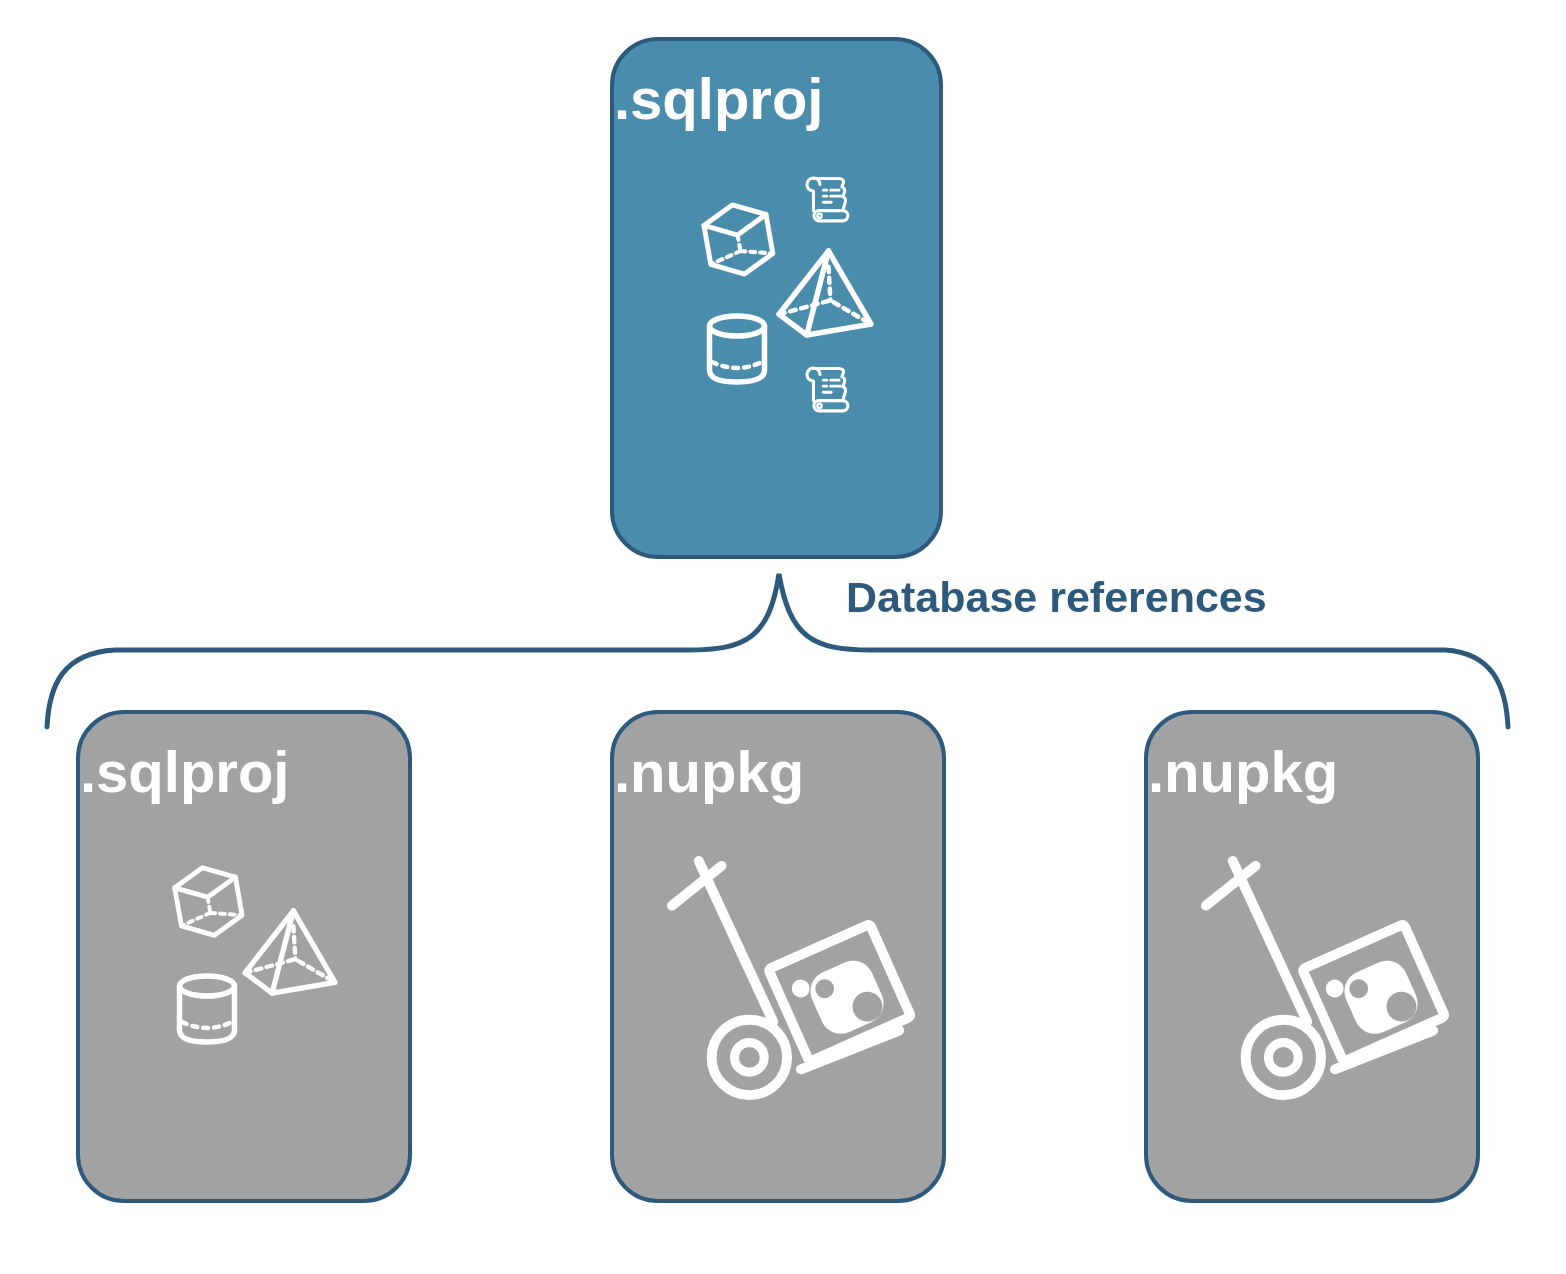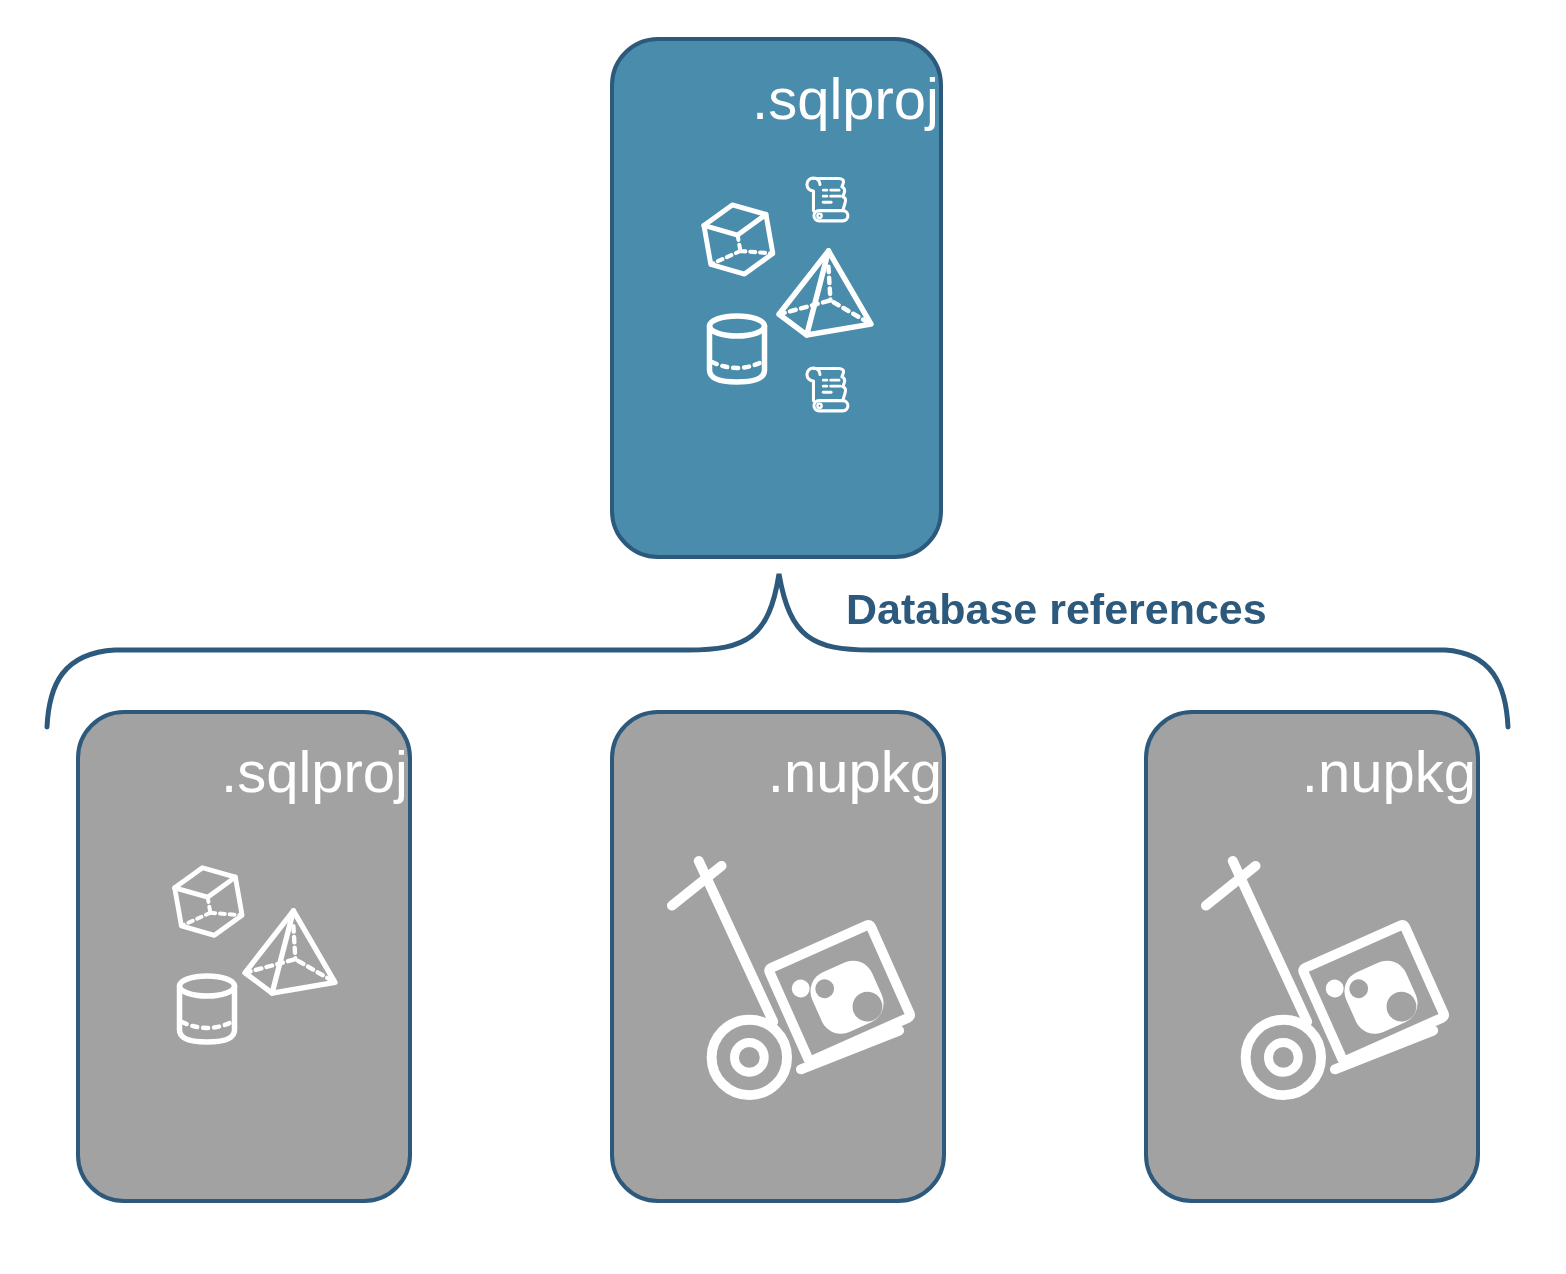--- a/index.html
+++ b/index.html
@@ -31,44 +31,44 @@
   .node-child{
     top:710px;width:336px;height:493px;
     background:var(--child-fill);
   }
   .node-child.pos-1{left:76px;}
   .node-child.pos-2{left:610px;}
   .node-child.pos-3{left:1144px;}
   .box-title{
     display:block;
     margin-top:28px;
-    text-align:right;
+    text-align:left;
     font-size:58px;
-    font-weight:normal;
+    font-weight:bold;
     letter-spacing:0px;
     color:var(--icon-color);
     line-height:1.05;
   }
   .icon{position:absolute;color:var(--icon-color);}
   
   .node-root .icon-scroll-1{left:185px;top:131px;width:55px;height:54px;}
   .node-root .icon-cube{left:80px;top:158px;width:90px;height:88px;}
   .node-root .icon-pyramid{left:160px;top:204px;width:104px;height:94px;}
   .node-root .icon-cylinder{left:88px;top:271px;width:70px;height:78px;}
   .node-root .icon-scroll-2{left:185px;top:321px;width:55px;height:54px;}
   
   .node-child .icon-cube{left:85px;top:148px;width:88px;height:86px;}
   .node-child .icon-pyramid{left:160px;top:191px;width:102px;height:92px;}
   .node-child .icon-cylinder{left:92px;top:258px;width:70px;height:78px;}
   
   .node-child .icon-handtruck{left:50px;top:138px;width:258px;height:258px;}
   .brace-layer{position:absolute;left:0;top:0;width:1566px;height:1274px;pointer-events:none;}
   .connector-label{
     position:absolute;
-    left:846px;top:585px;
+    left:846px;top:573px;
     font-size:43px;
     font-weight:bold;
     color:var(--accent);
     white-space:nowrap;
   }
   .symbol-store{position:absolute;width:0;height:0;overflow:hidden;}
 </style>
 </head>
 <body>
 

